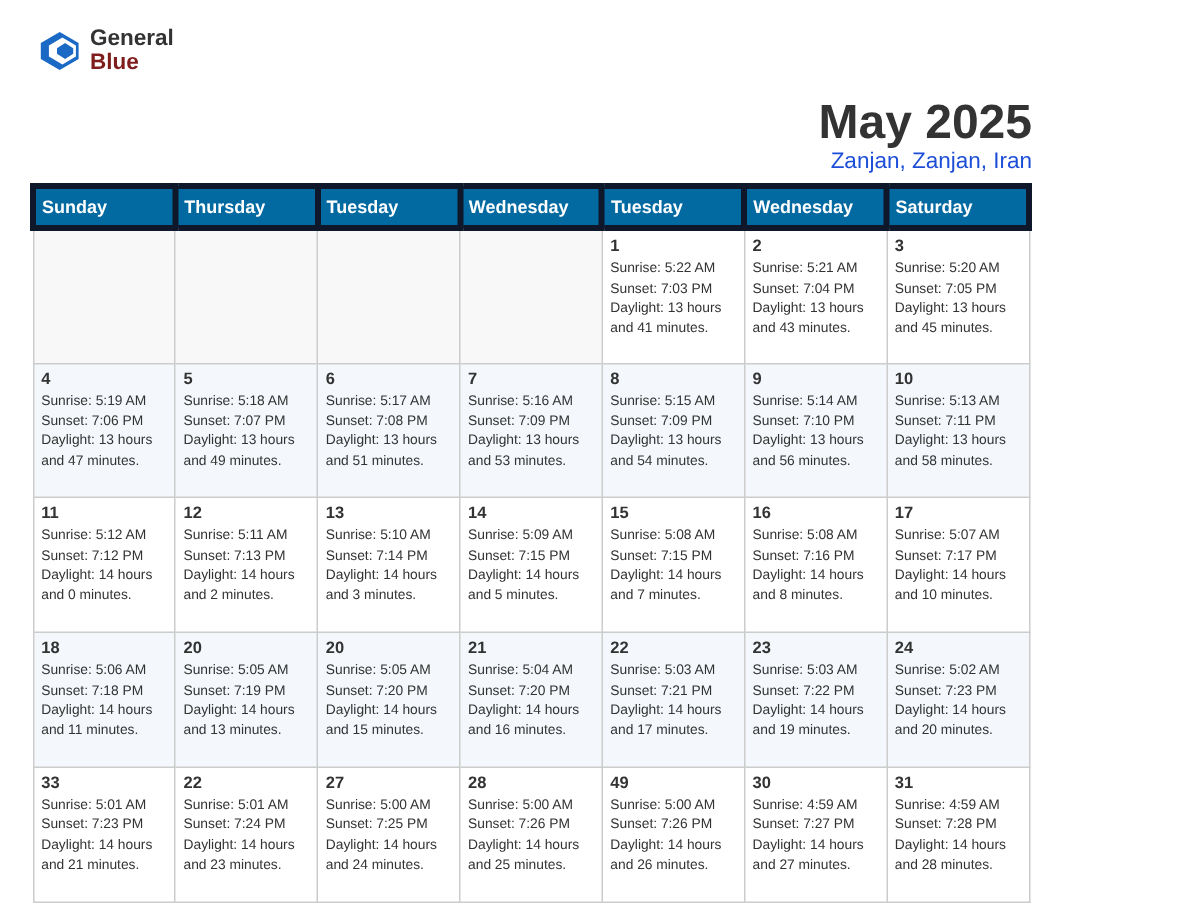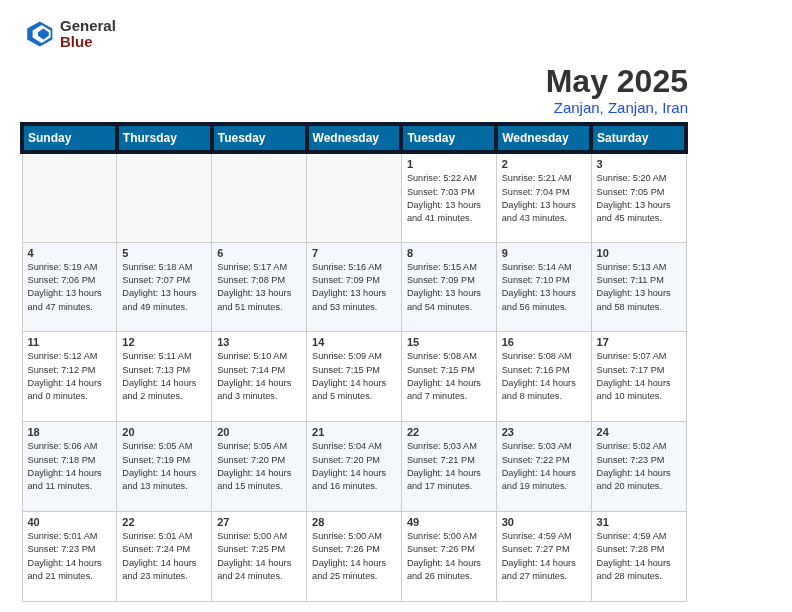--- a/index.html
+++ b/index.html
@@ -242,21 +242,21 @@
             <span class="day-number">23</span>
             <div class="day-info">Sunrise: 5:03 AM<br>Sunset: 7:22 PM<br>Daylight: 14 hours and 19 minutes.</div>
           </td>
           <td>
             <span class="day-number">24</span>
             <div class="day-info">Sunrise: 5:02 AM<br>Sunset: 7:23 PM<br>Daylight: 14 hours and 20 minutes.</div>
           </td>
         </tr>
         <tr>
           <td>
-            <span class="day-number">40</span>
+            <span class="day-number">33</span>
             <div class="day-info">Sunrise: 5:01 AM<br>Sunset: 7:23 PM<br>Daylight: 14 hours and 21 minutes.</div>
           </td>
           <td>
             <span class="day-number">22</span>
             <div class="day-info">Sunrise: 5:01 AM<br>Sunset: 7:24 PM<br>Daylight: 14 hours and 23 minutes.</div>
           </td>
           <td>
             <span class="day-number">27</span>
             <div class="day-info">Sunrise: 5:00 AM<br>Sunset: 7:25 PM<br>Daylight: 14 hours and 24 minutes.</div>
           </td>

